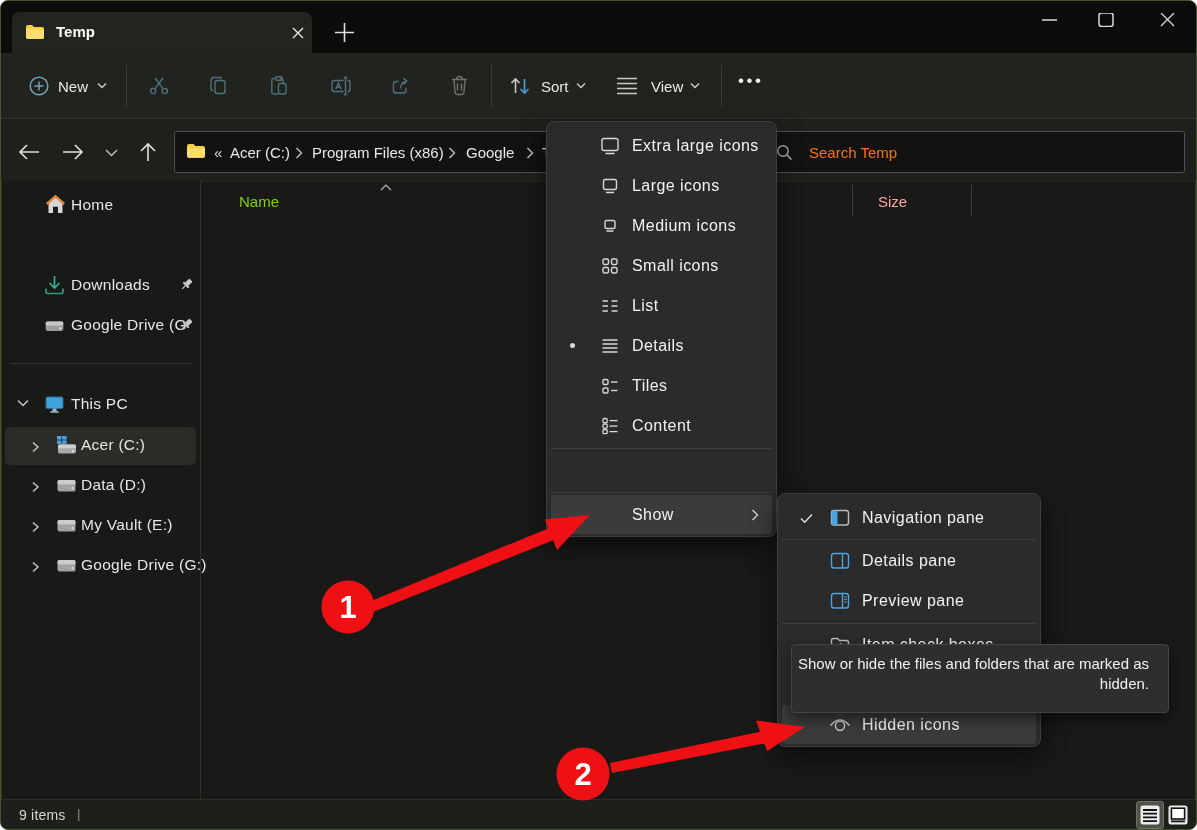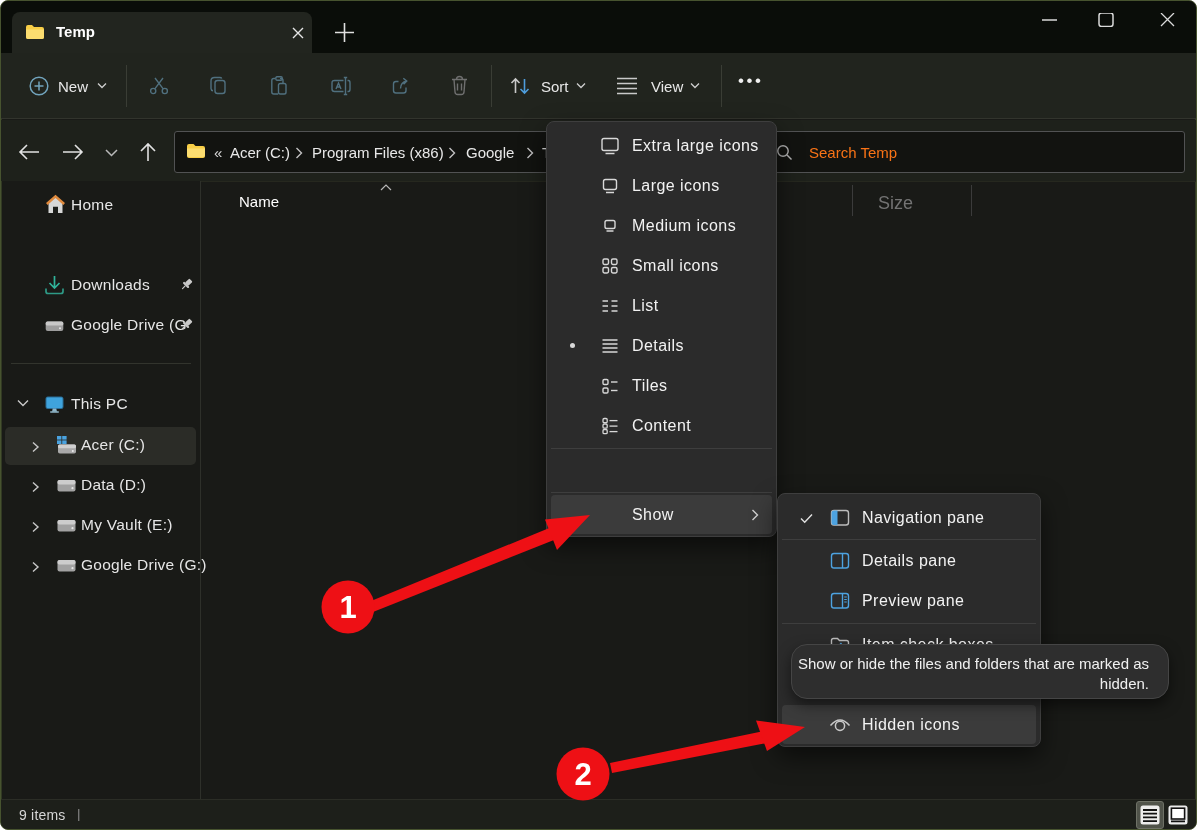--- a/index.html
+++ b/index.html
@@ -165,26 +165,26 @@
 
     <div class="navbox" style="left:770px;width:414px;"></div>
     <svg class="abs" style="left:775px;top:143px" width="17" height="17" viewBox="0 0 17 17" fill="none" stroke="#b5b5b5" stroke-width="1.4">
       <circle cx="7" cy="7" r="5.2"></circle>
       <path d="M11 11 L15.5 15.5"></path>
     </svg>
     <span class="abs t15 dim" style="left:808px;top:143px">Search Temp</span>
   </div>
   <div id="content">
     <div class="abs" style="left:200px;top:180px;width:997px;height:1px;background:#26281f"></div>
-    <span class="abs" style="left:238px;top:192px;font-size:15px;color:#ffffff">Name</span>
+    <span class="abs" style="left:238px;top:192px;font-size:15px;color:#84cc16">Name</span>
     <svg class="abs" style="left:379px;top:183px" width="12" height="7" viewBox="0 0 12 7" fill="none" stroke="#b5b5b5" stroke-width="1.2">
       <path d="M1 6 L6 1 L11 6"></path>
     </svg>
     <div class="abs" style="left:851px;top:184px;width:1px;height:31px;background:#3b3b3b"></div>
-    <span class="abs" style="left:877px;top:192px;font-size:18px;color:#737373">Size</span>
+    <span class="abs" style="left:877px;top:192px;font-size:15px;color:#fca5a5">Size</span>
     <div class="abs" style="left:970px;top:184px;width:1px;height:31px;background:#3b3b3b"></div>
   </div>
   <div id="sidebar">
 
     <svg class="abs" style="left:44px;top:193px" width="21" height="21" viewBox="0 0 21 21">
       <path d="M3.5 8.8 L10.5 2.8 L17.5 8.8 V19 H3.5 Z" fill="#d7d7d7"></path>
       <path d="M10.5 0.7 L20 9.1 L18.4 10.9 L10.5 3.9 L2.6 10.9 L1 9.1 Z" fill="#df8a3e"></path>
       <path d="M8 19 v-6.2 h5 V19 Z" fill="#1c1d1a"></path>
     </svg>
     <span class="stext" style="left:70px;top:204px">Home</span>
@@ -408,21 +408,21 @@
       </div>
       <div class="mitem hl" style="top:211px;height:39px">
         <svg class="micon" style="left:46px" width="24" height="22" viewBox="0 0 24 22" fill="none" stroke="#c9c9c9" stroke-width="1.5">
           <path d="M2.5 11.5 q9.5-11 19 0"></path>
           <circle cx="12" cy="11.8" r="4.6"></circle>
         </svg>
         <span class="mtext" style="left:80px">Hidden icons</span>
       </div>
     </div>
 
-    <div class="abs" style="left:790px;top:643px;width:378px;height:55px;background:#2e2e2e;border:1px solid #454545;border-radius:16px;box-shadow:0 6px 14px rgba(0,0,0,0.5)">
+    <div class="abs" style="left:790px;top:643px;width:378px;height:69px;background:#2e2e2e;border:1px solid #454545;border-radius:4px;box-shadow:0 6px 14px rgba(0,0,0,0.5)">
       <div style="position:absolute;left:6px;top:9px;font-size:15px;line-height:19.5px;color:#f0f0f0">Show or hide the files and folders that are marked as<br>hidden.</div>
     </div>
 
     <svg class="abs" style="left:0;top:0" width="1197" height="830" viewBox="0 0 1197 830">
       <g fill="#ee1015">
         <path d="M370 600 L558 523 L563 535 L372 611 Z"></path>
         <path d="M589 514 L544 518.5 L556 549 Z"></path>
         <circle cx="347" cy="606" r="26.5"></circle>
         <path d="M609 762 L763 730 L766 742 L611 772 Z"></path>
         <path d="M804 726 L755 719.5 L766 750 Z"></path>

